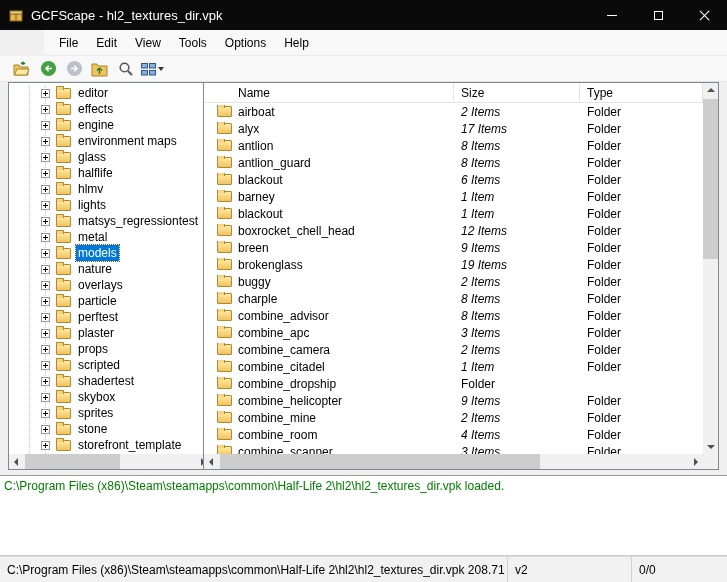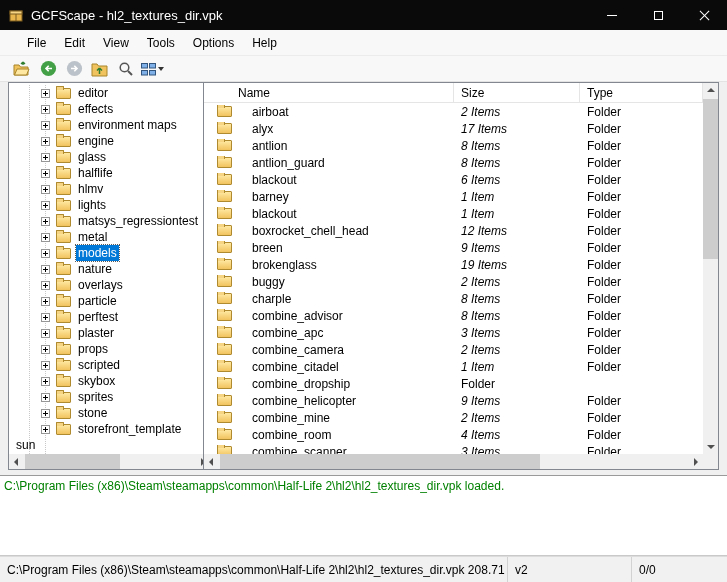--- a/index.html
+++ b/index.html
@@ -13,21 +13,21 @@
   .win-controls { margin-left:auto; display:flex; height:100%; }
   .win-btn { width:46px; height:100%; display:flex; align-items:center; justify-content:center; }
   .glyph-min { width:10px; height:1px; background:#fff; display:block; }
   .glyph-max { width:9px; height:9px; border:1px solid #fff; display:block; }
   .glyph-close { position:relative; width:11px; height:11px; display:block; }
   .glyph-close::before, .glyph-close::after { content:""; position:absolute; left:5px; top:-1px; bottom:-1px; width:1.2px; background:#fff; }
   .glyph-close::before { transform:rotate(45deg); }
   .glyph-close::after  { transform:rotate(-45deg); }
 
   
-  .menubar { height:26px; display:flex; align-items:center; background:#f8f8f8; padding-left:18px; border-bottom:1px solid #ececec; }
+  .menubar { height:26px; display:flex; align-items:center; background:#f8f8f8; padding-left:6px; border-bottom:1px solid #ececec;margin-left:44px; }
   .menu-item { padding:5px 9px; }
 
   
   .toolbar { height:26px; display:flex; align-items:center; background:#f8f8f8; padding-left:10px; border-bottom:1px solid #e3e3e3; }
   .tool-btn { width:24px; height:22px; display:flex; align-items:center; justify-content:center; margin-right:2px; }
   .tool-btn svg { display:block; }
   .caret-down { width:0; height:0; border-left:3px solid transparent; border-right:3px solid transparent; border-top:4px solid #333; margin-left:2px; }
 
   
   .main { position:absolute; top:82px; left:0; width:727px; height:388px; }
@@ -68,21 +68,21 @@
   .list-header { position:absolute; top:0; left:0; right:15px; height:20px; display:flex; background:#fff; border-bottom:1px solid #e5e5e5; }
   .hcell { border-right:1px solid #e5e5e5; display:flex; align-items:center; }
   .col-name { width:250px; padding-left:34px; }
   .col-size { width:126px; padding-left:7px; }
   .col-type { width:123px; padding-left:7px; }
   .col-rest { flex:1; border-right:none; }
   .list-body { position:absolute; top:20px; left:0; right:15px; bottom:15px; overflow:hidden; }
   .list-row { height:17px; display:flex; align-items:center; }
   .cell-name { width:250px; display:flex; align-items:center; padding-left:13px; white-space:nowrap; overflow:hidden; }
   .cell-name .folder { margin-left:0; }
-  .name-text { margin-left:20px; }
+  .name-text { margin-left:6px; }
   .cell-size { width:126px; padding-left:7px; white-space:nowrap;font-style:italic; }
   .cell-type { flex:1; padding-left:7px; white-space:nowrap; }
 
   
   .console { position:absolute; top:475px; left:0; width:727px; height:81px; background:#fff; border-top:1px solid #9a9a9a; border-bottom:1px solid #c9c9c9; padding:3px 4px; color:#008000; overflow:hidden; }
 
   
   .statusbar { position:absolute; top:556px; left:0; width:727px; height:26px; background:#f1f1f1; display:flex; align-items:stretch; border-top:1px solid #dcdcdc; }
   .status-cell { display:flex; align-items:center; padding:0 7px; border-right:1px solid #d2d2d2; white-space:nowrap; overflow:hidden; }
   .status-path { width:508px; }
@@ -179,32 +179,32 @@
 
   <div class="tree-row">
     <span class="expander"></span>
     <span class="folder"></span>
     <span class="tree-label">effects</span>
   </div>
 
   <div class="tree-row">
     <span class="expander"></span>
     <span class="folder"></span>
+    <span class="tree-label">engine</span>
+  </div>
+
+  <div class="tree-row">
+    <span class="expander"></span>
+    <span class="folder"></span>
     <span class="tree-label">environment maps</span>
   </div>
 
   <div class="tree-row">
     <span class="expander"></span>
     <span class="folder"></span>
-    <span class="tree-label">engine</span>
-  </div>
-
-  <div class="tree-row">
-    <span class="expander"></span>
-    <span class="folder"></span>
     <span class="tree-label">glass</span>
   </div>
 
   <div class="tree-row">
     <span class="expander"></span>
     <span class="folder"></span>
     <span class="tree-label">halflife</span>
   </div>
 
   <div class="tree-row">
@@ -272,20 +272,25 @@
     <span class="folder"></span>
     <span class="tree-label">props</span>
   </div>
 
   <div class="tree-row">
     <span class="expander"></span>
     <span class="folder"></span>
     <span class="tree-label">scripted</span>
   </div>
 
+  <div class="tree-row">
+    <span class="expander"></span>
+    <span class="folder"></span>
+    <span class="tree-label">shadertest</span>
+  </div>
 
   <div class="tree-row">
     <span class="expander"></span>
     <span class="folder"></span>
     <span class="tree-label">skybox</span>
   </div>
 
   <div class="tree-row">
     <span class="expander"></span>
     <span class="folder"></span>

